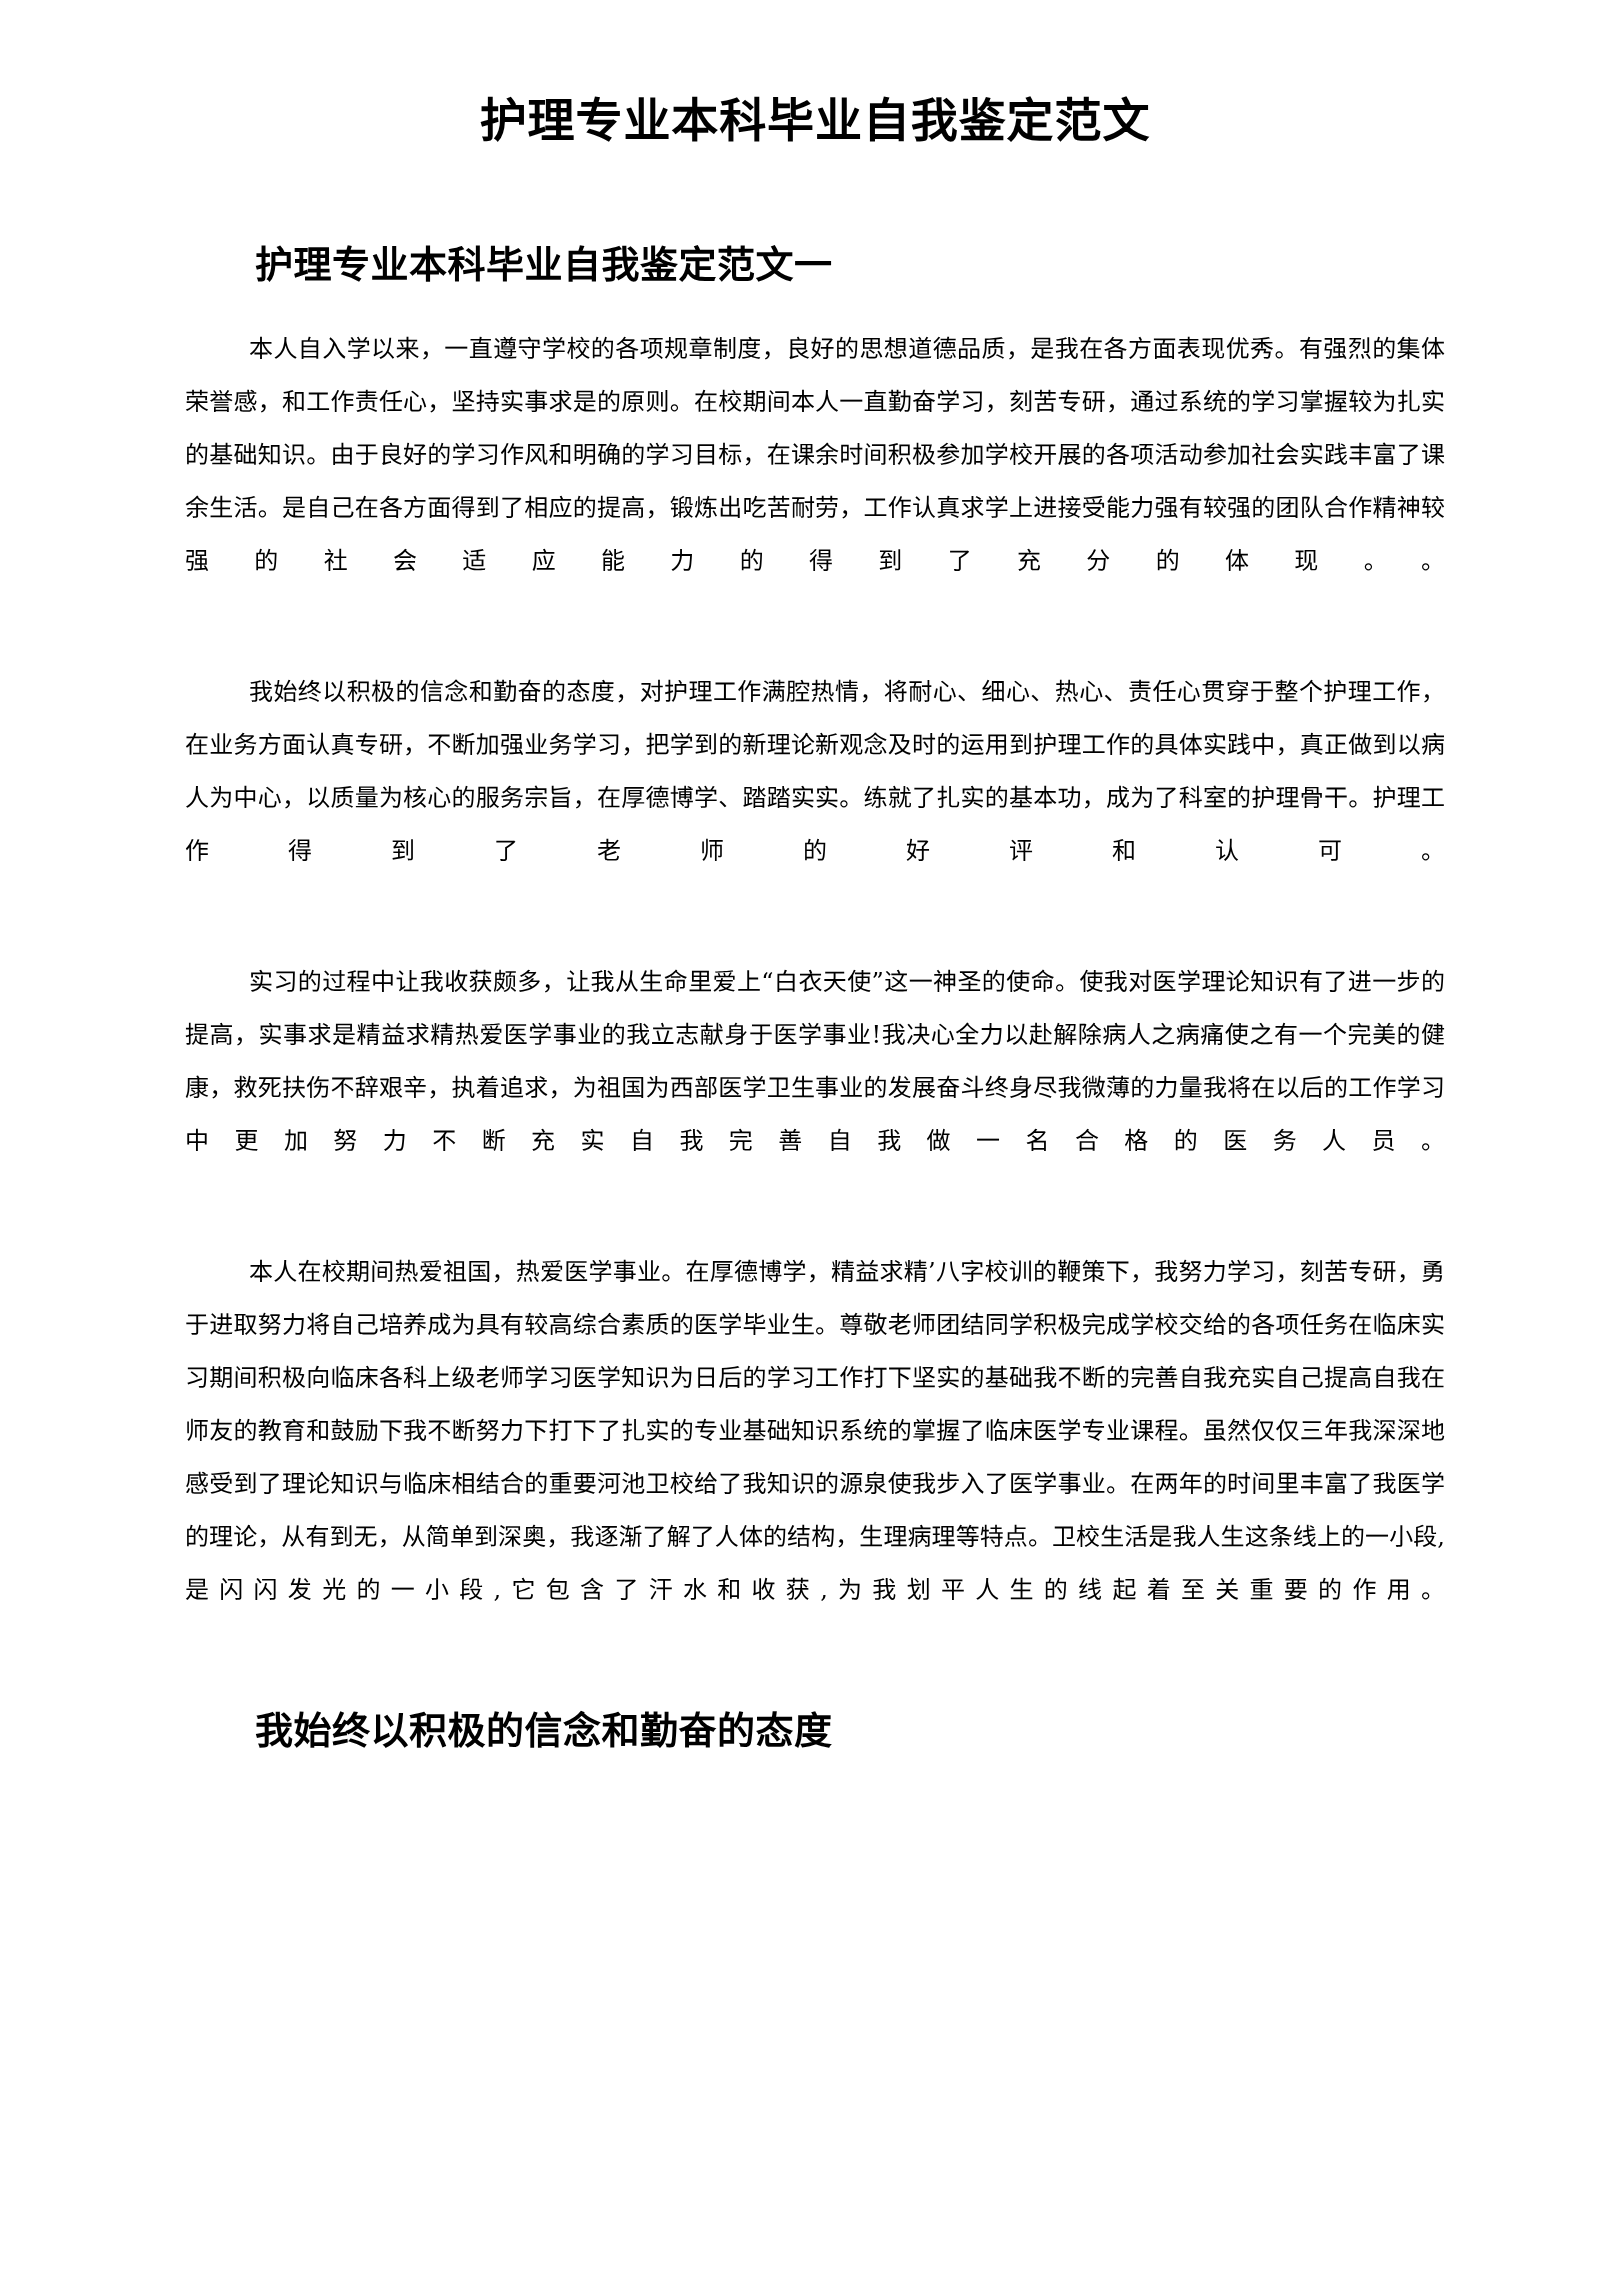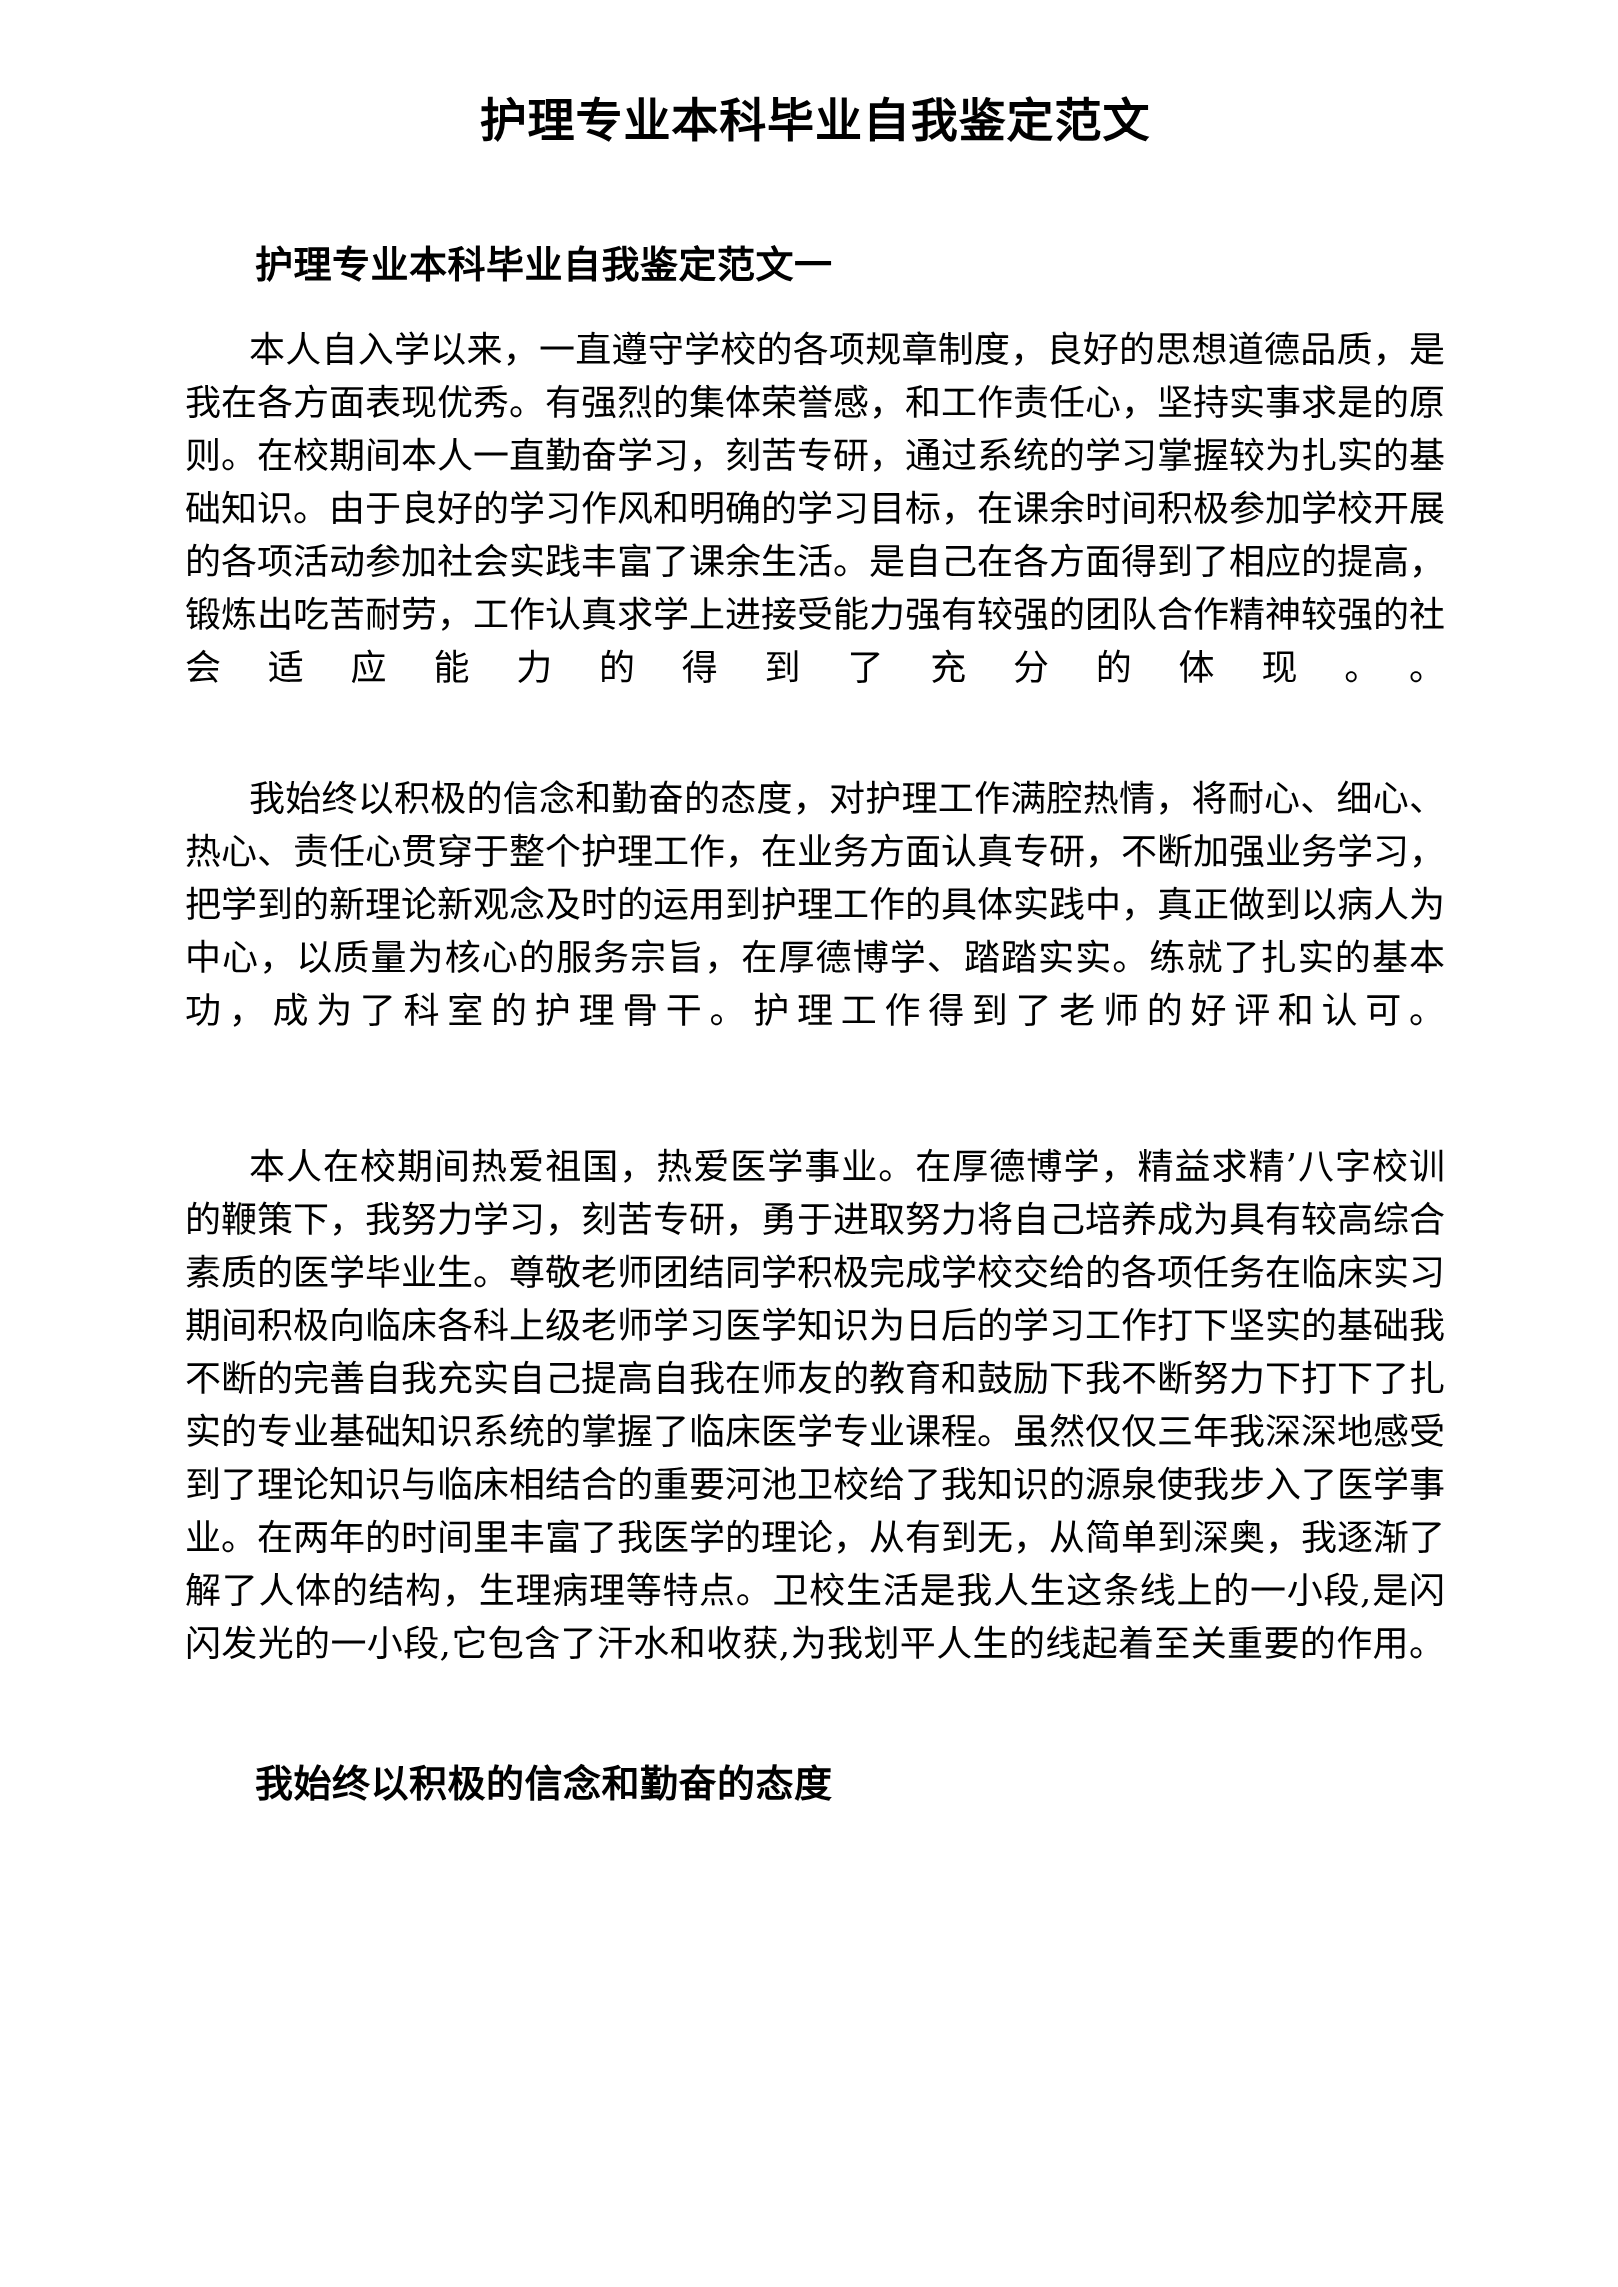--- a/index.html
+++ b/index.html
@@ -62,21 +62,21 @@
 
   .heading-two {
     padding-top: 37px;
   }
 
   
   .body-para {
     margin: 0;
     padding: 0;
     font-family: "DejaVu Serif", "Liberation Serif", serif;
-    font-size: 36px;
+    font-size: 24px;
     line-height: 53px;
     text-align: justify;
     text-justify: inter-character;
     text-indent: 64px;
     letter-spacing: 0px;
     word-break: break-all;
   }
 
   .para-gap {
     height: 25px;
@@ -108,20 +108,21 @@
     <div class="heading-gap"></div>
 
     <p class="body-para">本人自入学以来，一直遵守学校的各项规章制度，良好的思想道德品质，是我在各方面表现优秀。有强烈的集体荣誉感，和工作责任心，坚持实事求是的原则。在校期间本人一直勤奋学习，刻苦专研，通过系统的学习掌握较为扎实的基础知识。由于良好的学习作风和明确的学习目标，在课余时间积极参加学校开展的各项活动参加社会实践丰富了课余生活。是自己在各方面得到了相应的提高，锻炼出吃苦耐劳，工作认真求学上进接受能力强有较强的团队合作精神较强的社会适应能力的得到了充分的体现。。</p>
 
     <div class="para-gap"></div>
 
     <p class="body-para">我始终以积极的信念和勤奋的态度，对护理工作满腔热情，将耐心、细心、热心、责任心贯穿于整个护理工作，在业务方面认真专研，不断加强业务学习，把学到的新理论新观念及时的运用到护理工作的具体实践中，真正做到以病人为中心，以质量为核心的服务宗旨，在厚德博学、踏踏实实。练就了扎实的基本功，成为了科室的护理骨干。护理工作得到了老师的好评和认可。</p>
 
     <div class="para-gap"></div>
 
+    <p class="body-para">实习的过程中让我收获颇多，让我从生命里爱上“白衣天使”这一神圣的使命。使我对医学理论知识有了进一步的提高，实事求是精益求精热爱医学事业的我立志献身于医学事业!我决心全力以赴解除病人之病痛使之有一个完美的健康，救死扶伤不辞艰辛，执着追求，为祖国为西部医学卫生事业的发展奋斗终身尽我微薄的力量我将在以后的工作学习中更加努力不断充实自我完善自我做一名合格的医务人员。</p>
 
     <div class="para-gap"></div>
 
     <p class="body-para">本人在校期间热爱祖国，热爱医学事业。在厚德博学，精益求精’八字校训的鞭策下，我努力学习，刻苦专研，勇于进取努力将自己培养成为具有较高综合素质的医学毕业生。尊敬老师团结同学积极完成学校交给的各项任务在临床实习期间积极向临床各科上级老师学习医学知识为日后的学习工作打下坚实的基础我不断的完善自我充实自己提高自我在师友的教育和鼓励下我不断努力下打下了扎实的专业基础知识系统的掌握了临床医学专业课程。虽然仅仅三年我深深地感受到了理论知识与临床相结合的重要河池卫校给了我知识的源泉使我步入了医学事业。在两年的时间里丰富了我医学的理论，从有到无，从简单到深奥，我逐渐了解了人体的结构，生理病理等特点。卫校生活是我人生这条线上的一小段,是闪闪发光的一小段,它包含了汗水和收获,为我划平人生的线起着至关重要的作用。</p>
 
     <h2 class="section-heading heading-two">我始终以积极的信念和勤奋的态度</h2>
 
   </div>
 </div>
 

